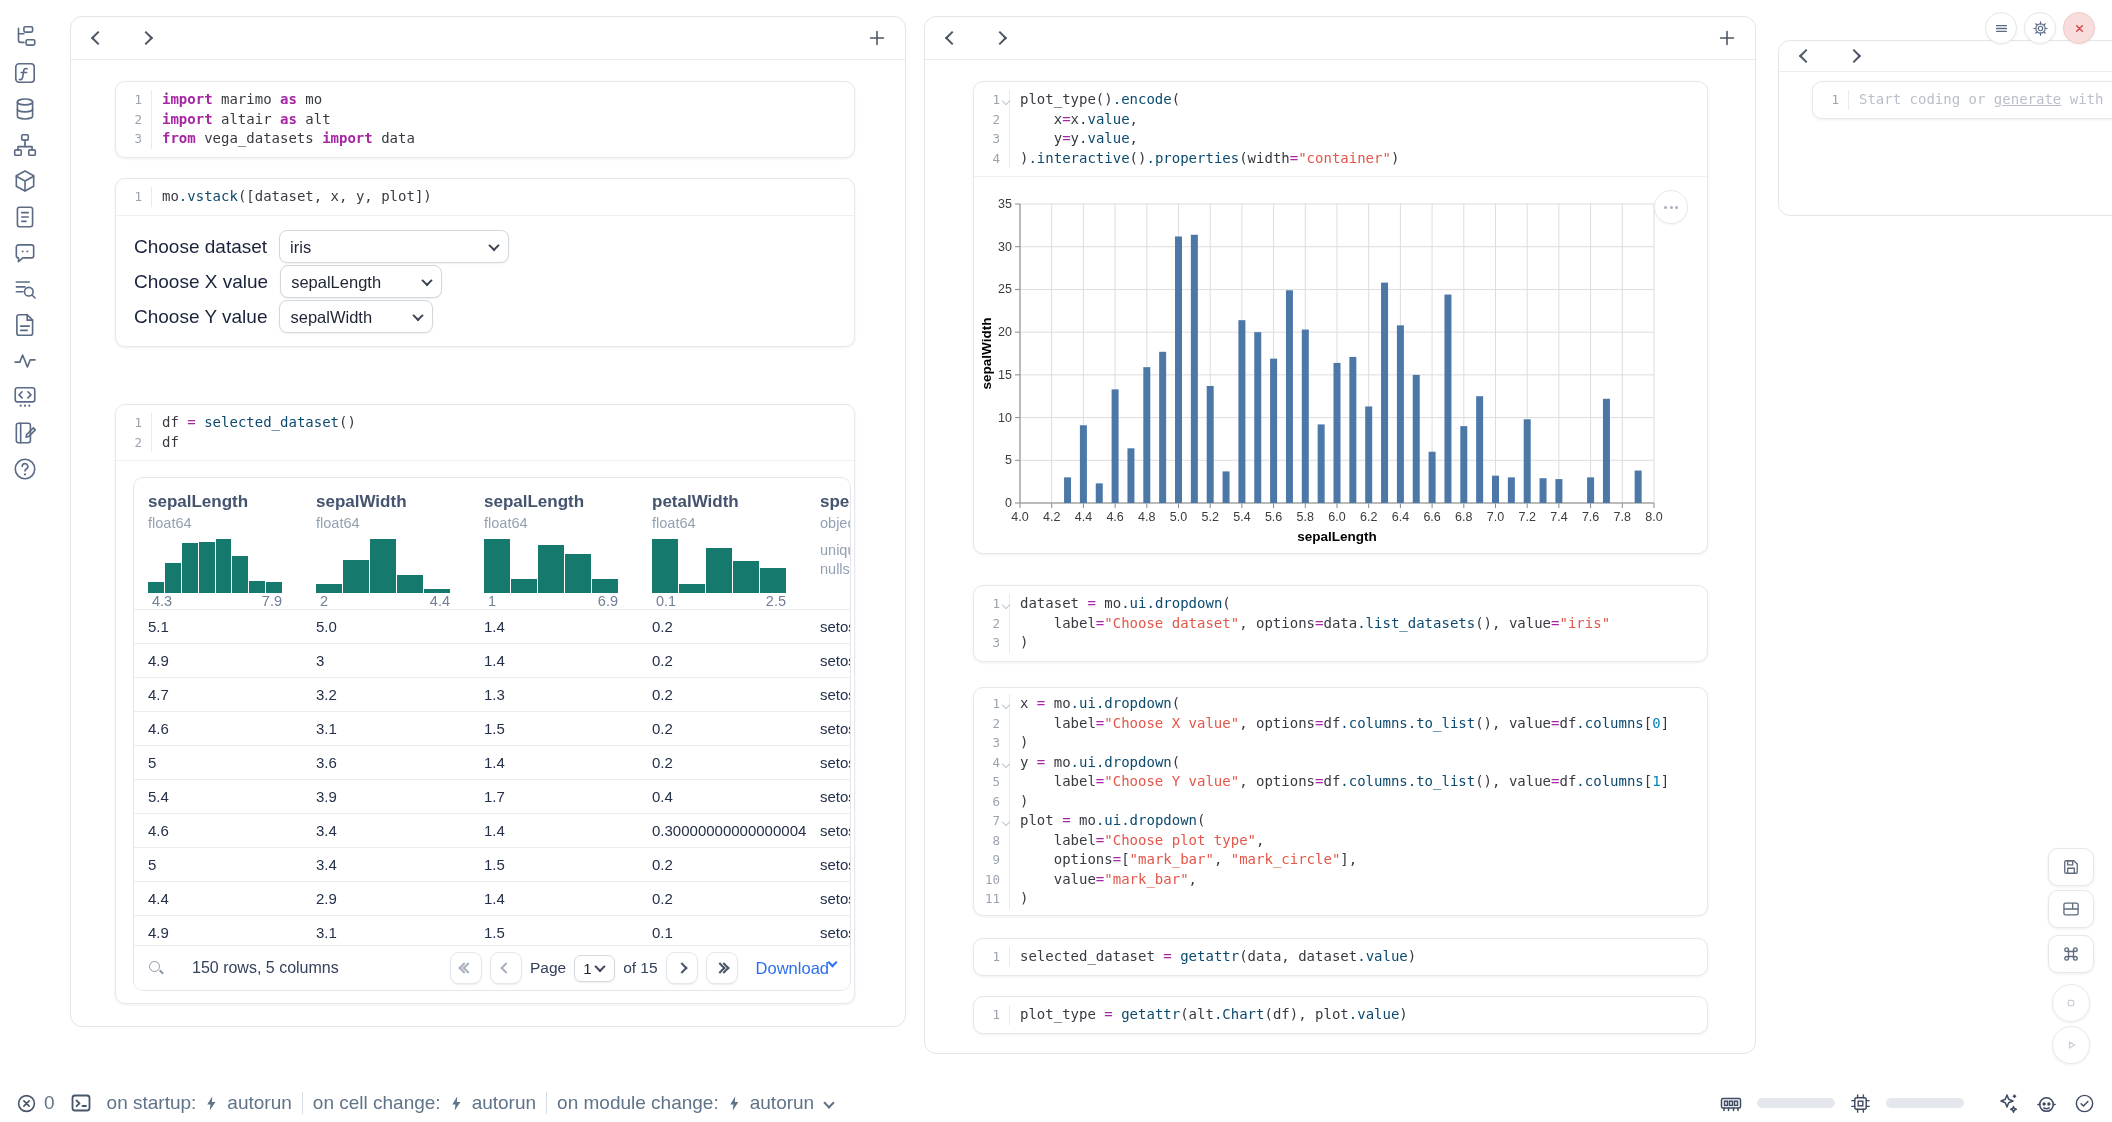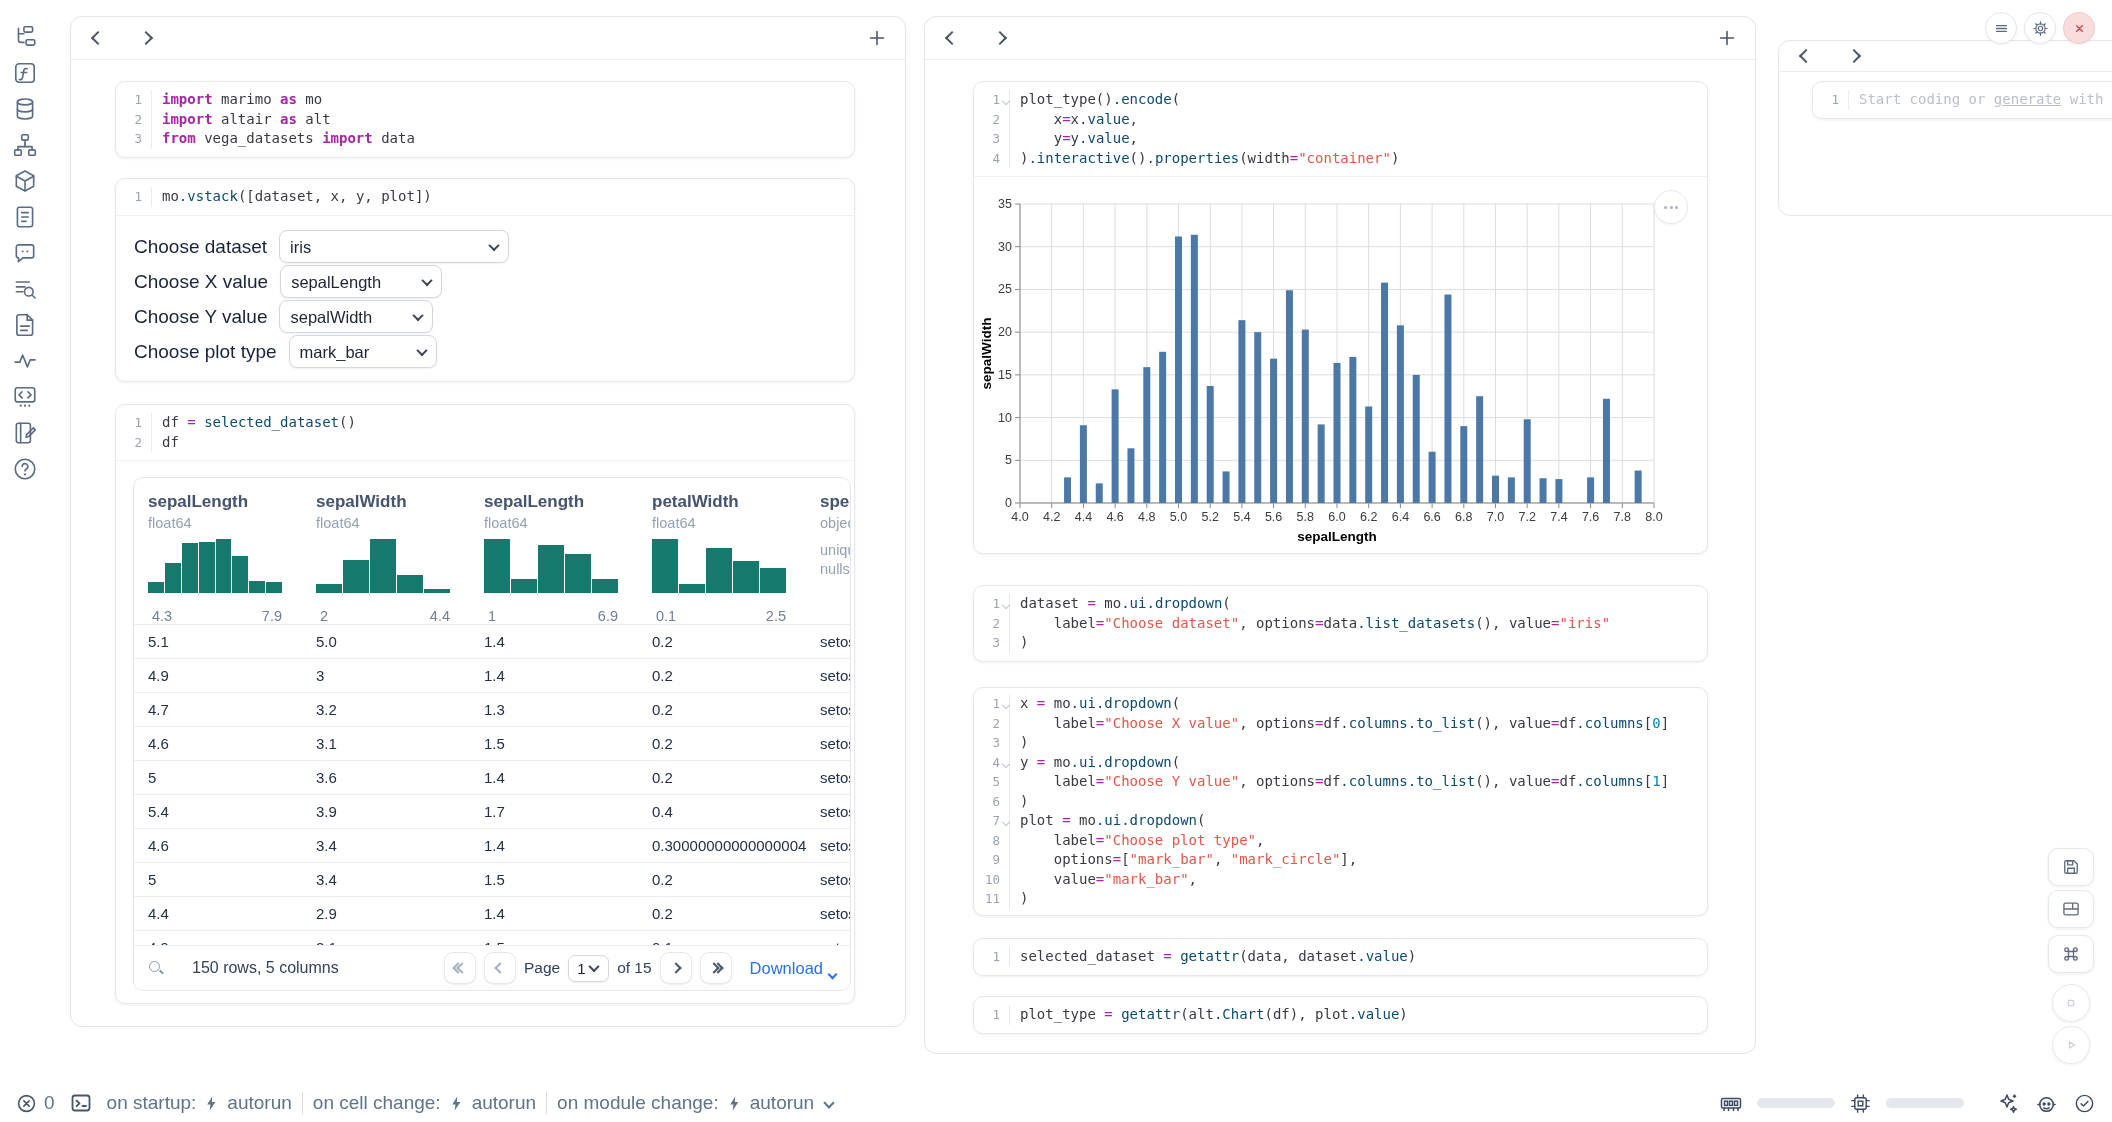--- a/index.html
+++ b/index.html
@@ -54,37 +54,37 @@
   
   #dfcard{position:absolute;left:17px;top:72px;width:716px;height:512px;border:1px solid #e4e6eb;
           border-radius:10px;overflow:hidden;background:#fff}
   #dfhead{display:flex;padding-top:14px}
   .tcol{width:168px;flex:none;padding-left:14px;box-sizing:border-box}
   .tname{font-size:17px;font-weight:bold;color:#44536e;white-space:nowrap}
   .ttype{font-size:14.5px;color:#93a0b4;margin-top:3px;white-space:nowrap}
   .hist{height:54px;width:134px;margin-top:8px;display:flex;align-items:flex-end;gap:1px}
   .hbar{flex:1;background:#15796d}
   .minmax{width:134px;display:flex;justify-content:space-between;font-size:14.5px;
-          color:#718096;margin-top:15px;padding-left:4px;box-sizing:border-box}
+          color:#718096;margin-top:0;padding-left:4px;box-sizing:border-box}
   .textra{font-size:14.5px;color:#93a0b4;margin-top:10px;line-height:19px;white-space:nowrap}
   .trow{display:flex;border-top:1px solid #e9ecf0;height:33px;align-items:center}
   .tcell{width:168px;flex:none;padding-left:14px;font-size:15px;color:#243049;
          white-space:nowrap;box-sizing:border-box}
   #dffoot{position:absolute;left:0;right:0;bottom:0;height:44px;border-top:1px solid #e9ecf0;
           display:flex;align-items:center;padding:0 14px;gap:8px;background:#fff}
   #dffoot .summary{font-size:16px;color:#33415c;margin-left:20px}
   .pgbtn{width:30px;height:30px;border:1px solid #e3e7ee;border-radius:9px;background:#fff;
          box-shadow:0 1px 2px rgba(0,0,0,.08);display:flex;align-items:center;justify-content:center;
          cursor:pointer}
   .pgbtn .chv{width:6px;height:6px}
   .dis{color:#a7b0bf}.act{color:#4a5568}
   .dbl{display:flex}.dbl .chv+.chv{margin-left:-4px}
   .pgtext{font-size:15.5px;color:#33415c}
   #pagesel{height:27px;padding:2px 22px 2px 8px;font-size:15px;border-radius:7px}
-  .dl{color:#2a6ff1;font-size:16.5px;display:flex;align-items:flex-end;gap:6px;cursor:pointer;margin-left:10px}
+  .dl{color:#2a6ff1;font-size:16.5px;display:flex;align-items:flex-start;gap:0;cursor:pointer;margin-left:10px}
   .dl .chv{width:5px;height:5px;border-color:#2a6ff1}
   .mag{width:16px;height:16px;position:relative;flex:none}
   .mag::before{content:"";position:absolute;left:1px;top:1px;width:9px;height:9px;border:1.8px solid #8b97a8;border-radius:50%}
   .mag::after{content:"";position:absolute;left:11px;top:11px;width:5px;height:1.8px;background:#8b97a8;transform:rotate(45deg)}
   
   #chartmenu{position:absolute;left:1654px;top:190px;width:32px;height:32px;border:1px solid #e8e9ee;
      border-radius:50%;background:#fff;box-shadow:0 1px 2px rgba(0,0,0,.05);display:flex;
      align-items:center;justify-content:center;gap:2.5px;cursor:pointer}
   #chartmenu i{width:3px;height:3px;border-radius:50%;background:#a9b0bc}
   
@@ -257,24 +257,20 @@
         <span class="ctrllab">Choose dataset</span>
         <span class="selwrap"><select style="width: 230px;"><option>iris</option></select></span>
       </div>
       <div class="ctrlrow">
         <span class="ctrllab">Choose X value</span>
         <span class="selwrap"><select style="width: 162px;"><option>sepalLength</option></select></span>
       </div>
       <div class="ctrlrow">
         <span class="ctrllab">Choose Y value</span>
         <span class="selwrap"><select style="width: 154px;"><option>sepalWidth</option></select></span>
-      </div>
-      <div class="ctrlrow">
-        <span class="ctrllab">Choose plot type</span>
-        <span class="selwrap"><select style="width: 148px;"><option>mark_bar</option></select></span>
       </div>
     </div>
 </div>
 
 <div class="cell" style="left:115px;top:404px;width:740px;height:600px">
   <div class="codebox">
       <div class="cl">
         <span class="ln">1</span>
         <div class="ct"><span class="tok-p">df </span><span class="tok-o">=</span><span class="tok-p"> </span><span class="tok-f">selected_dataset</span><span class="tok-p">()</span></div>
       </div>

